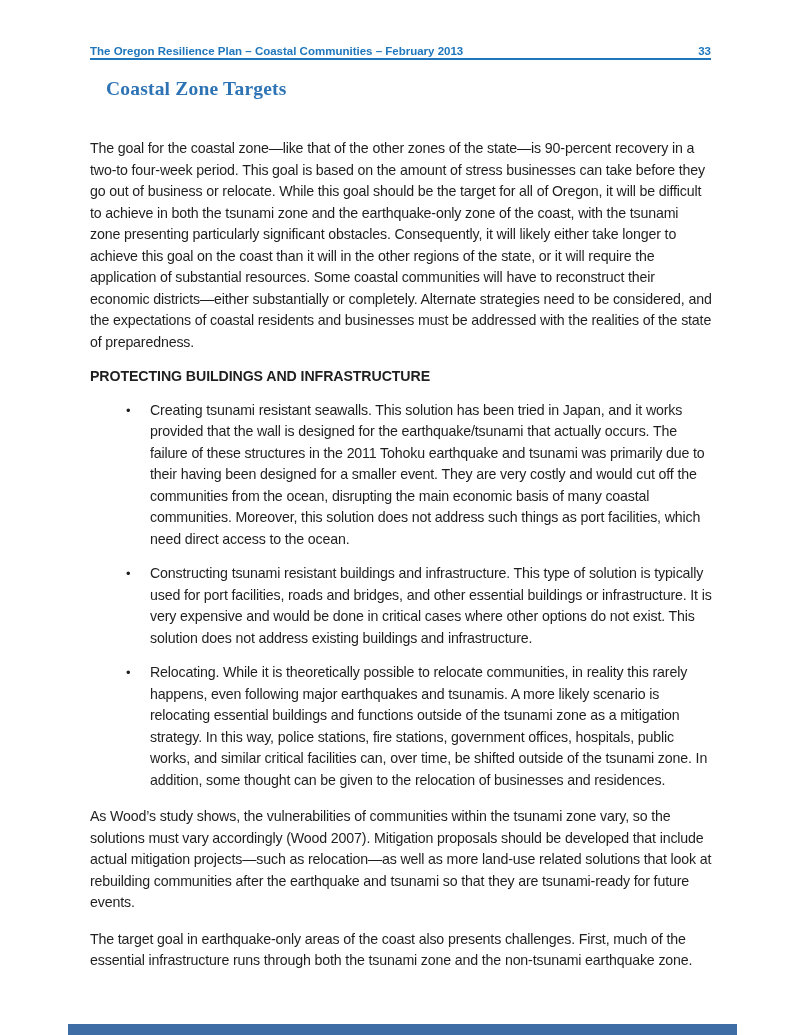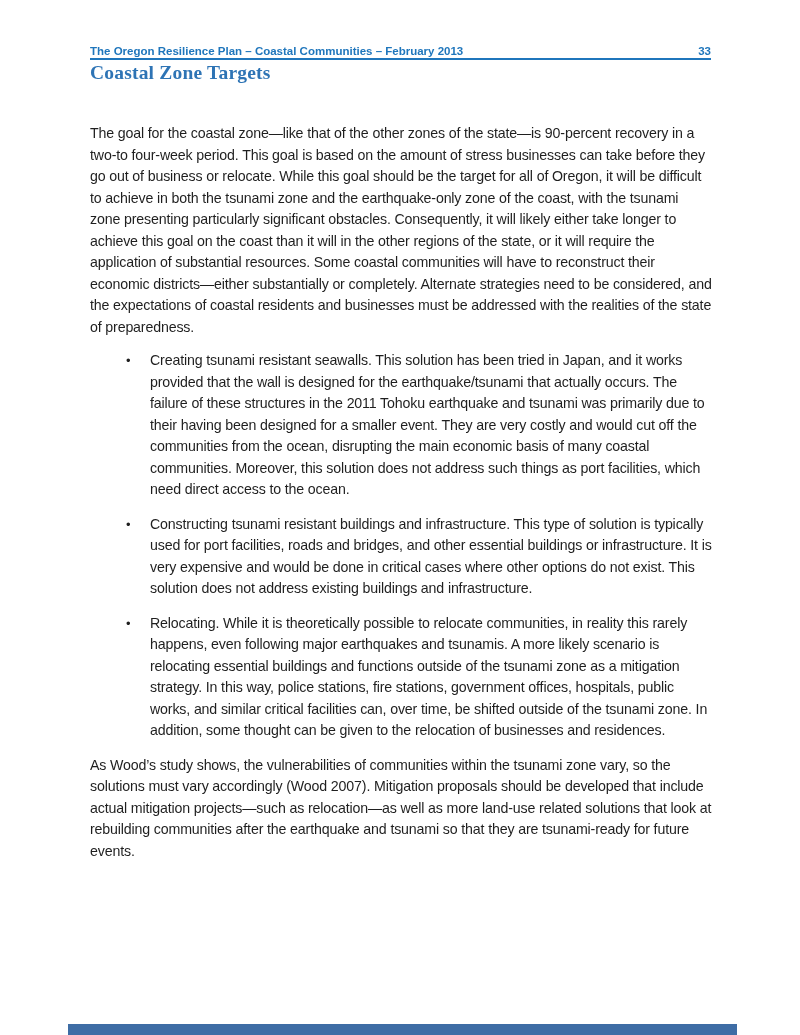--- a/index.html
+++ b/index.html
@@ -20,37 +20,37 @@
     color: #1F76BC;
     font-size: 11.5px;
     font-weight: bold;
     border-bottom: 2px solid #1F76BC;
     padding-bottom: 1px;
     letter-spacing: 0;
   }
   .doc-title {
     position: absolute;
     left: 90px; top: 62px;
-    margin: 0;
+    margin: 16px;
     font-family: "Liberation Serif", serif;
     font-size: 19.5px;
     font-weight: bold;
     color: #2E74B5;
     letter-spacing: 0.2px;
   }
   .content {
     position: absolute;
     left: 90px; top: 123px;
     width: 622px;
     font-size: 14.2px;
     line-height: 21.5px;
     color: #1f1f1f;
     letter-spacing: -0.15px;
   }
-  .content p { margin: 0 0 10px 0; }
+  .content p { margin: 15px 0 10px 0; }
   .section-heading {
     font-weight: bold;
     margin: 13px 0 0 0 !important;
     letter-spacing: -0.1px;
   }
   .bullet-list { margin: 12px 0 10px 0; }
   .bullet-item {
     position: relative;
     padding-left: 60px;
     margin-bottom: 13px;
@@ -74,32 +74,34 @@
 <div class="page-header">
   <span>The Oregon Resilience Plan – Coastal Communities – February 2013</span>
   <span>33</span>
 </div>
 
 <h1 class="doc-title">Coastal Zone Targets</h1>
 
 <div class="content">
   <p>The goal for the coastal zone—like that of the other zones of the state—is 90-percent recovery in a two-to four-week period. This goal is based on the amount of stress businesses can take before they go out of business or relocate. While this goal should be the target for all of Oregon, it will be difficult to achieve in both the tsunami zone and the earthquake-only zone of the coast, with the tsunami zone presenting particularly significant obstacles. Consequently, it will likely either take longer to achieve this goal on the coast than it will in the other regions of the state, or it will require the application of substantial resources. Some coastal communities will have to reconstruct their economic districts—either substantially or completely. Alternate strategies need to be considered, and the expectations of coastal residents and businesses must be addressed with the realities of the state of preparedness.</p>
 
+  <p class="section-heading">PROTECTING BUILDINGS AND INFRASTRUCTURE</p>
 
   <div class="bullet-list">
     <div class="bullet-item">
       <span class="bullet-glyph">•</span>
       <span>Creating tsunami resistant seawalls. This solution has been tried in Japan, and it works provided that the wall is designed for the earthquake/tsunami that actually occurs. The failure of these structures in the 2011 Tohoku earthquake and tsunami was primarily due to their having been designed for a smaller event. They are very costly and would cut off the communities from the ocean, disrupting the main economic basis of many coastal communities. Moreover, this solution does not address such things as port facilities, which need direct access to the ocean.</span>
     </div>
     <div class="bullet-item">
       <span class="bullet-glyph">•</span>
       <span>Constructing tsunami resistant buildings and infrastructure. This type of solution is typically used for port facilities, roads and bridges, and other essential buildings or infrastructure. It is very expensive and would be done in critical cases where other options do not exist. This solution does not address existing buildings and infrastructure.</span>
     </div>
     <div class="bullet-item">
       <span class="bullet-glyph">•</span>
       <span>Relocating. While it is theoretically possible to relocate communities, in reality this rarely happens, even following major earthquakes and tsunamis. A more likely scenario is relocating essential buildings and functions outside of the tsunami zone as a mitigation strategy. In this way, police stations, fire stations, government offices, hospitals, public works, and similar critical facilities can, over time, be shifted outside of the tsunami zone. In addition, some thought can be given to the relocation of businesses and residences.</span>
     </div>
   </div>
 
   <p>As Wood’s study shows, the vulnerabilities of communities within the tsunami zone vary, so the solutions must vary accordingly (Wood 2007).  Mitigation proposals should be developed that include actual mitigation projects—such as relocation—as well as more land-use related solutions that look at rebuilding communities after the earthquake and tsunami so that they are tsunami-ready for future events.</p>
+  <p>The target goal in earthquake-only areas of the coast also presents challenges. First, much of the essential infrastructure runs through both the tsunami zone and the non-tsunami earthquake zone.</p>
 </div>
 
 <div class="footer-bar"></div>
 
 </body></html>

